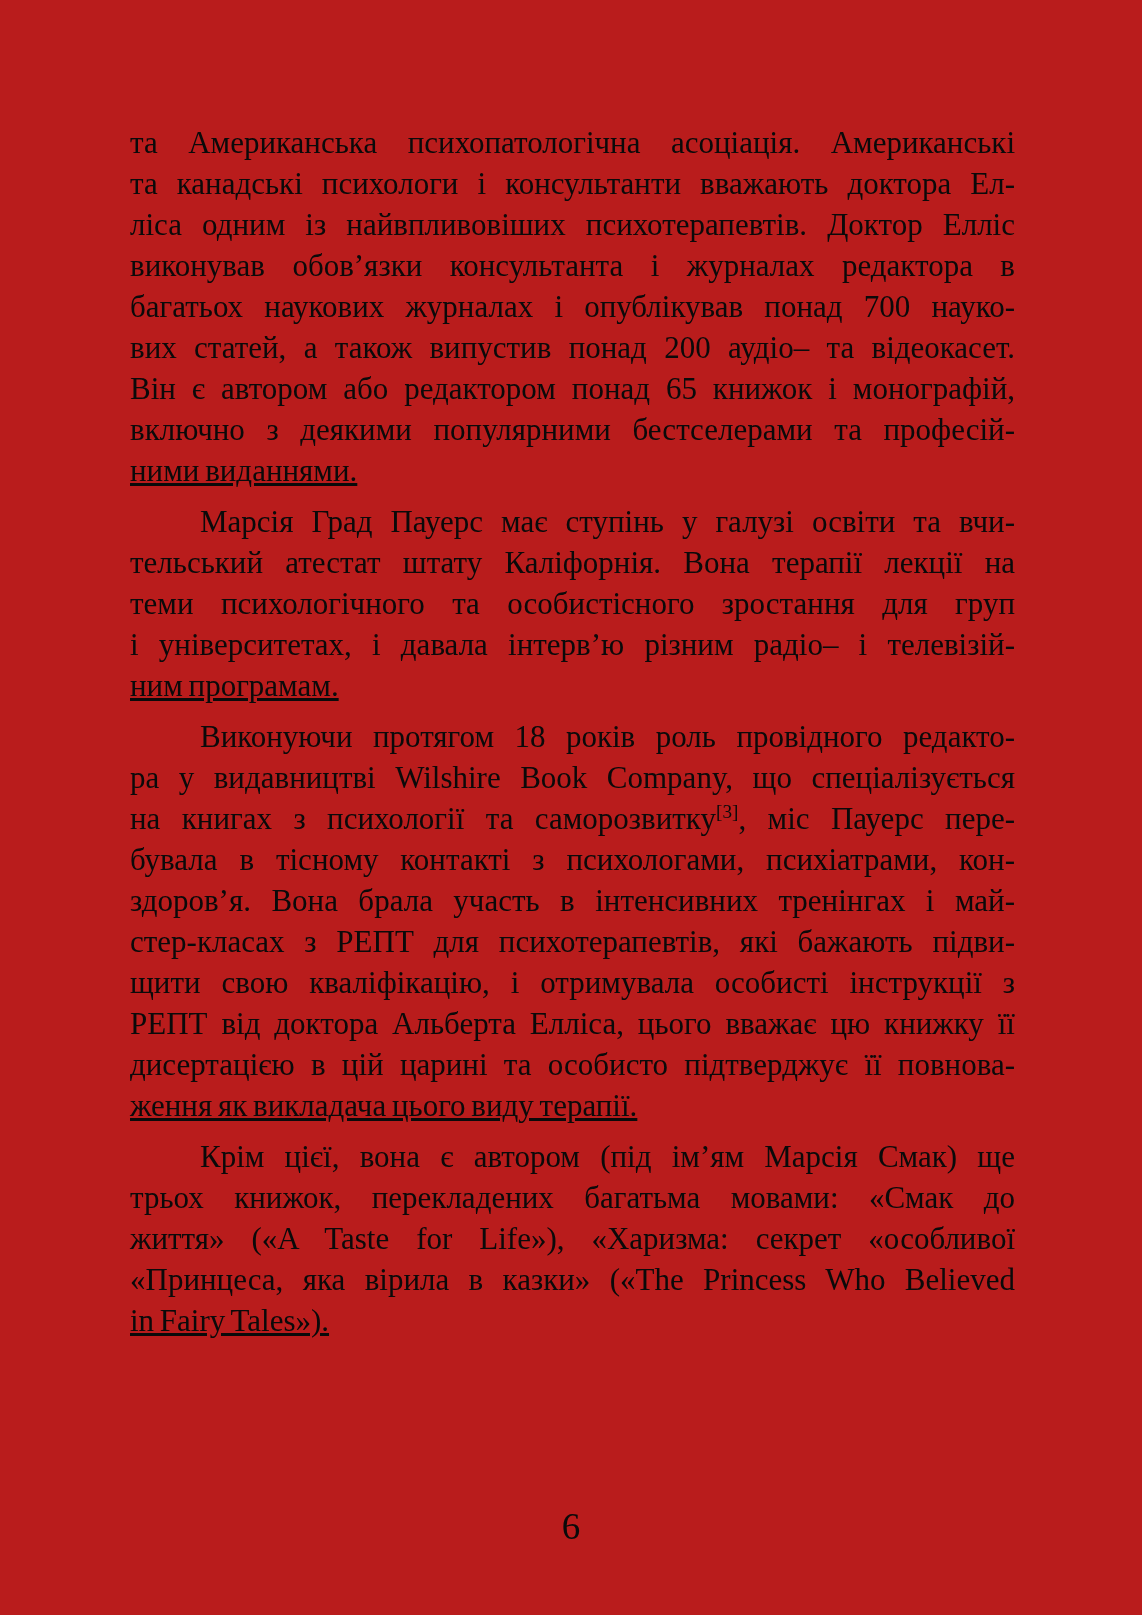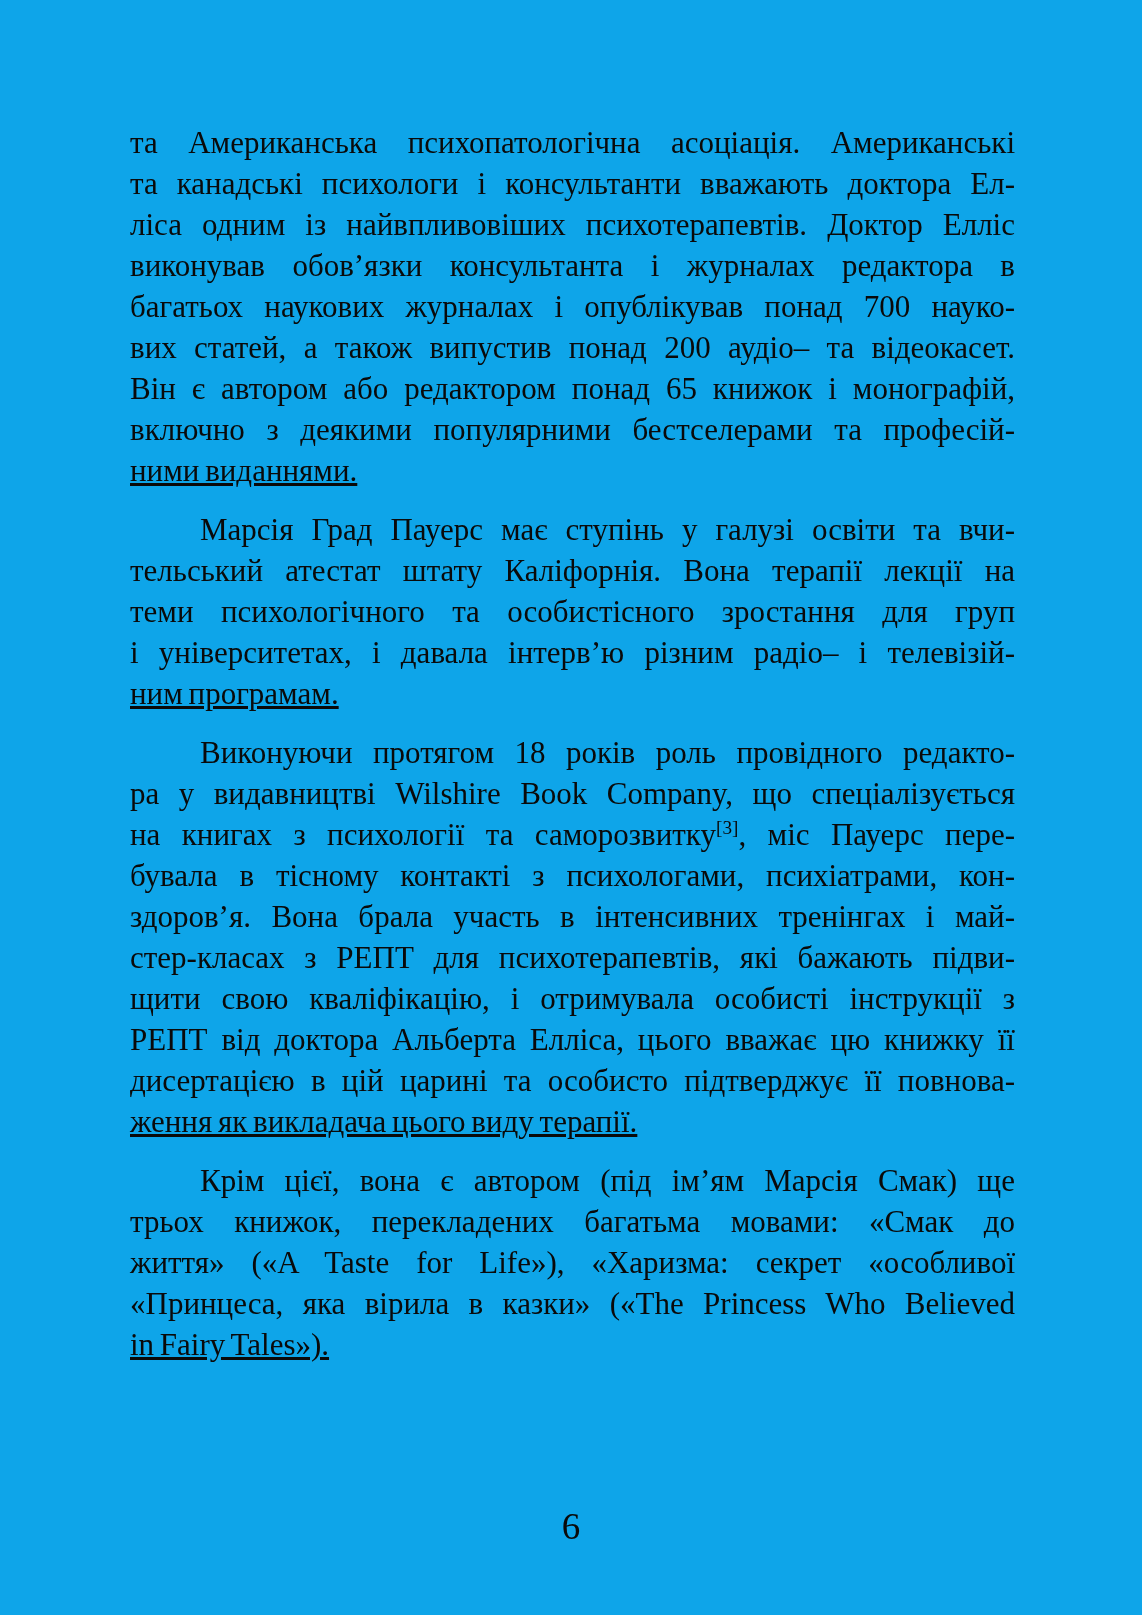--- a/index.html
+++ b/index.html
@@ -11,32 +11,32 @@
     width: 1142px;
     height: 1615px;
     position: relative;
     font-family: "Liberation Serif", "DejaVu Serif", serif;
     color: #0a0a0a;
     overflow: hidden;
   }
   .page {
     position: absolute;
     inset: 0;
-    background: #0ea5e9;
+    background: #b91c1c;
   }
   .text-block {
     position: absolute;
     left: 130px;
     top: 122px;
     width: 885px;
     font-size: 31px;
     line-height: 41px;
   }
   .para { margin: 0; }
-  .para + .para { margin-top: 18px; }
+  .para + .para { margin-top: 10px; }
   .line {
     text-align: justify;
     text-align-last: justify;
     word-spacing: -2px;
     white-space: normal;
   }
   .line.last-line {
     text-align-last: left;
     text-decoration: underline;
   }

